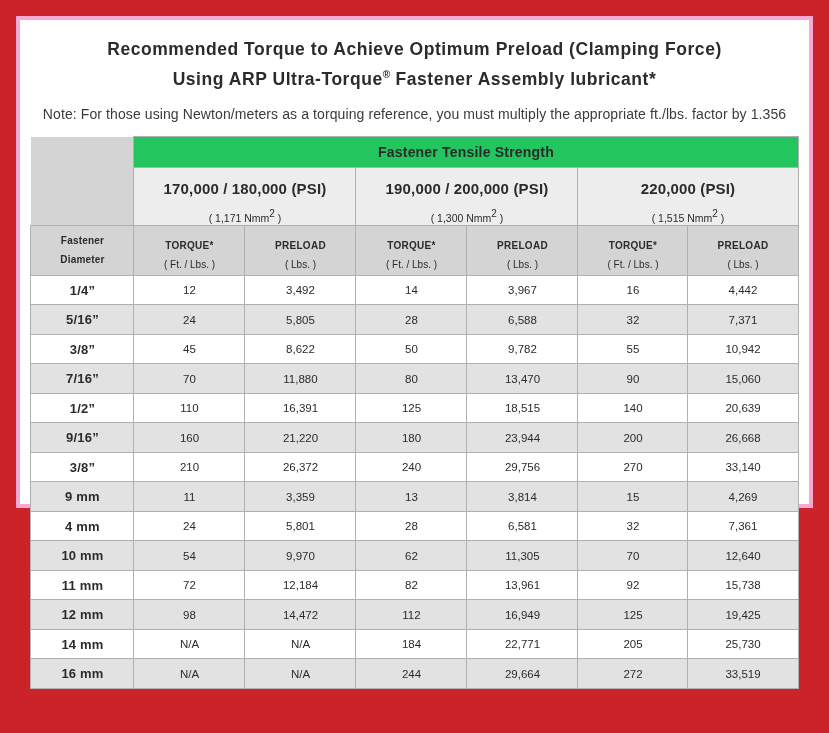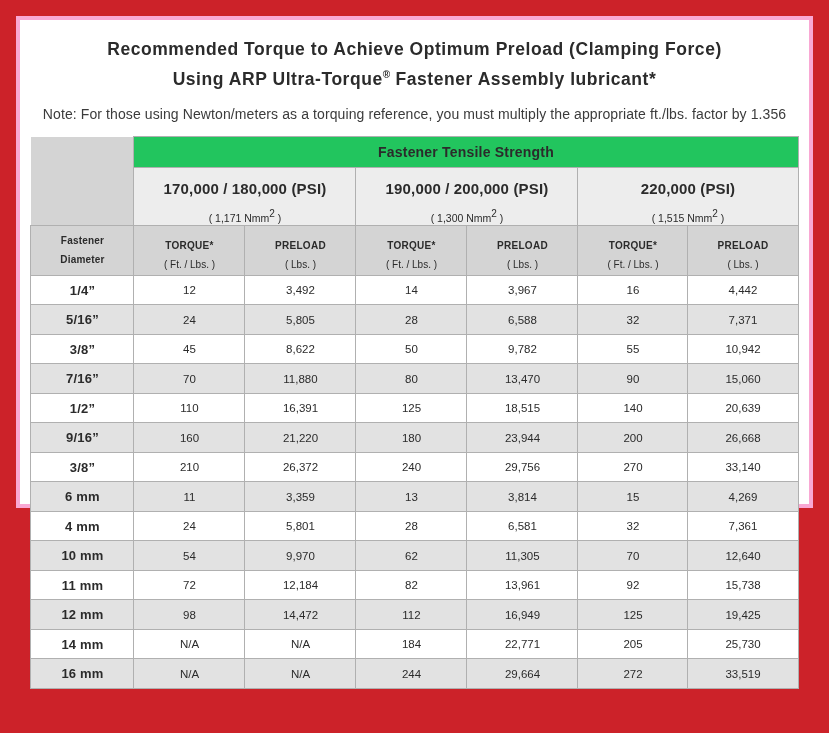--- a/index.html
+++ b/index.html
@@ -250,21 +250,21 @@
       <tr class="data-row row-white">
         <td class="diam">3/8”</td>
         <td>210</td>
         <td>26,372</td>
         <td>240</td>
         <td>29,756</td>
         <td>270</td>
         <td>33,140</td>
       </tr>
       <tr class="data-row row-gray">
-        <td class="diam">6 mm</td>
+        <td class="diam">9 mm</td>
         <td>11</td>
         <td>3,359</td>
         <td>13</td>
         <td>3,814</td>
         <td>15</td>
         <td>4,269</td>
       </tr>
       <tr class="data-row row-white">
         <td class="diam">4 mm</td>
         <td>24</td>

